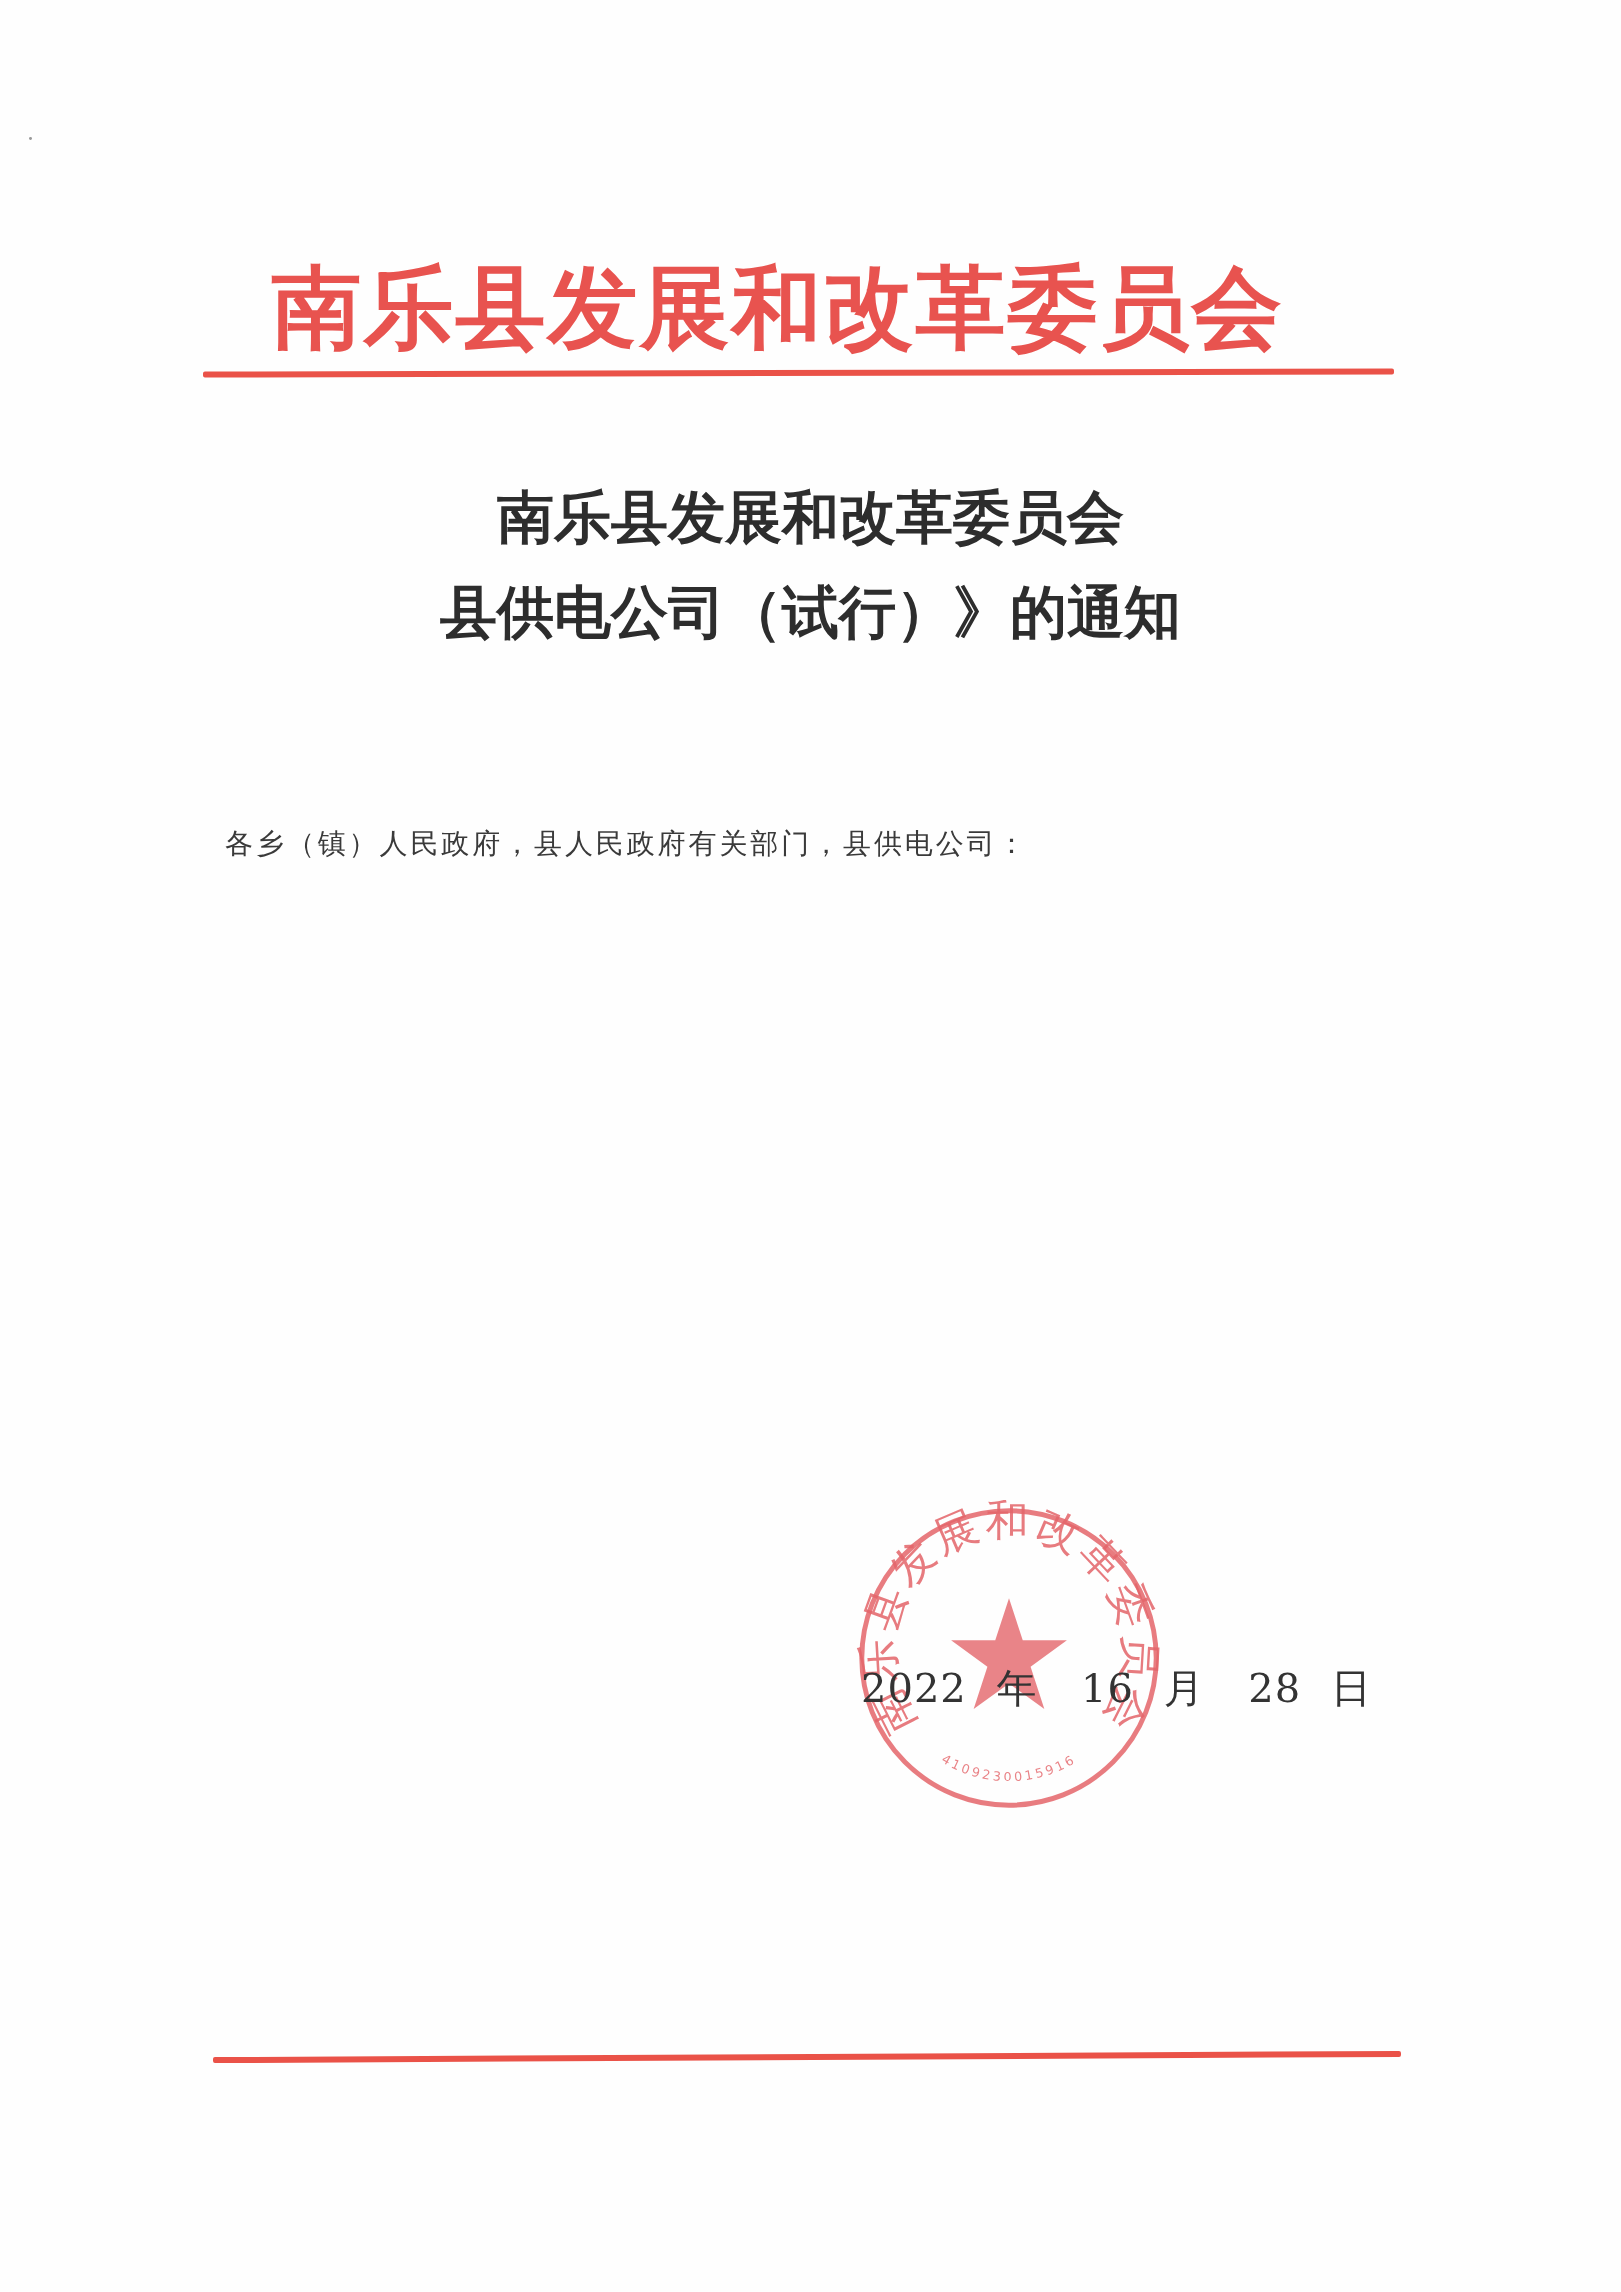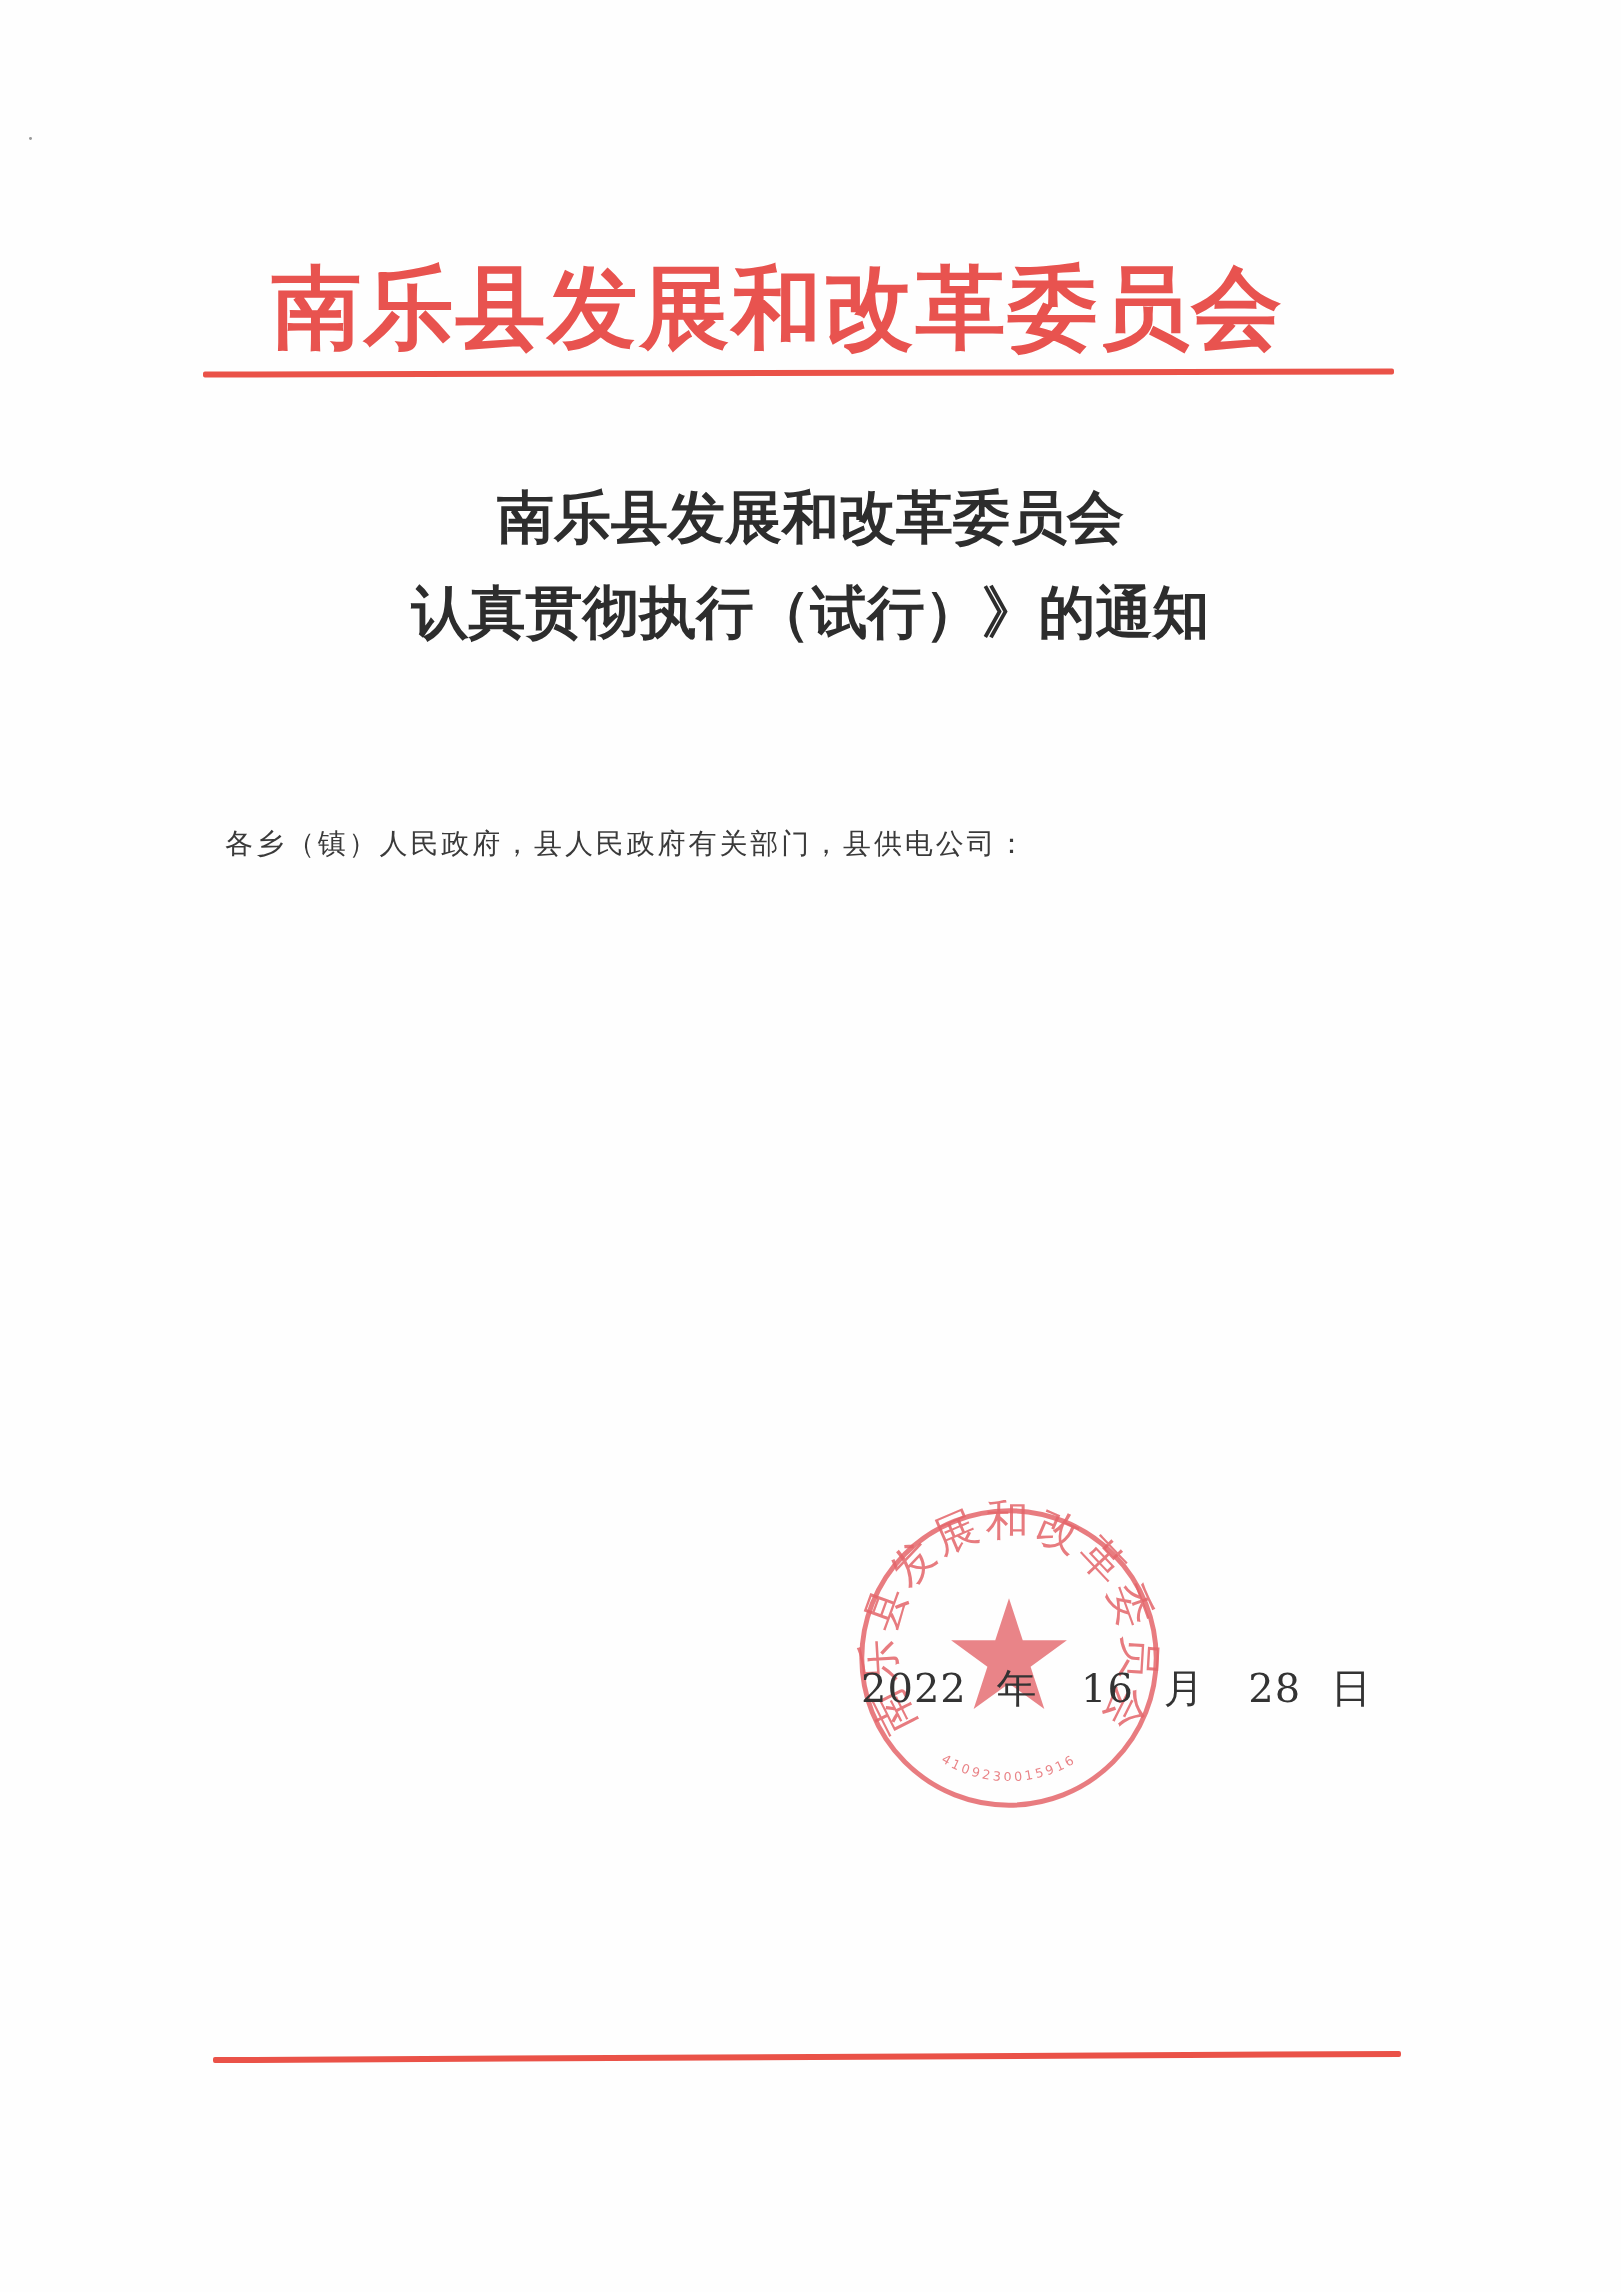--- a/index.html
+++ b/index.html
@@ -105,21 +105,21 @@
 </head>
 <body>
 
 <div class="page">
 
   <div class="letterhead">南乐县发展和改革委员会</div>
   <div class="rule rule-top"></div>
 
   <div class="title">
     <span class="line">南乐县发展和改革委员会</span>
-    <span class="line">认真贯彻执行（试行）》的通知</span>
+    <span class="line">县供电公司（试行）》的通知</span>
   </div>
 
   <div class="body-text salutation">各乡（镇）人民政府，县人民政府有关部门，县供电公司：</div>
 
   <svg class="seal" viewBox="0 0 322 322">
     <defs>
       <path id="sealArc" d="M 60 215 A 118 118 0 1 1 262 215" fill="none"></path>
       <path id="codeArc" d="M 85 262 A 130 130 0 0 0 237 262" fill="none"></path>
     </defs>
     <circle cx="161" cy="161" r="150" fill="none" stroke="#e4656a" stroke-width="5" opacity="0.85"></circle>

